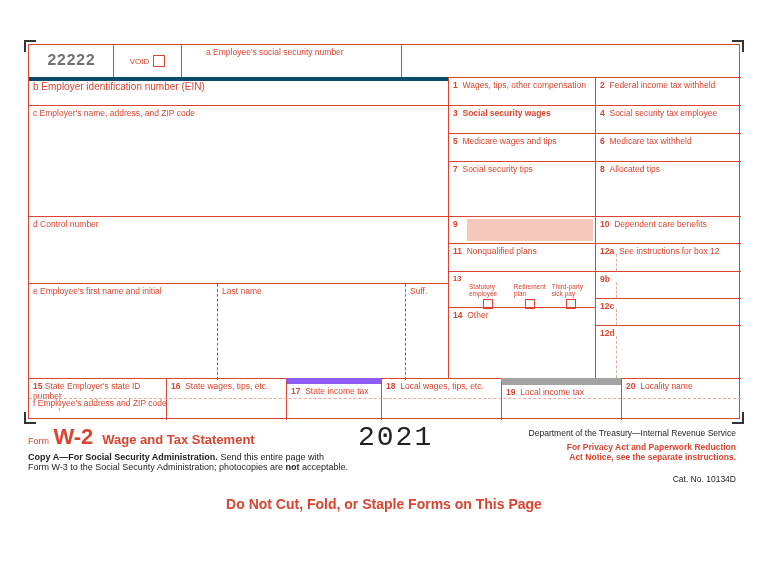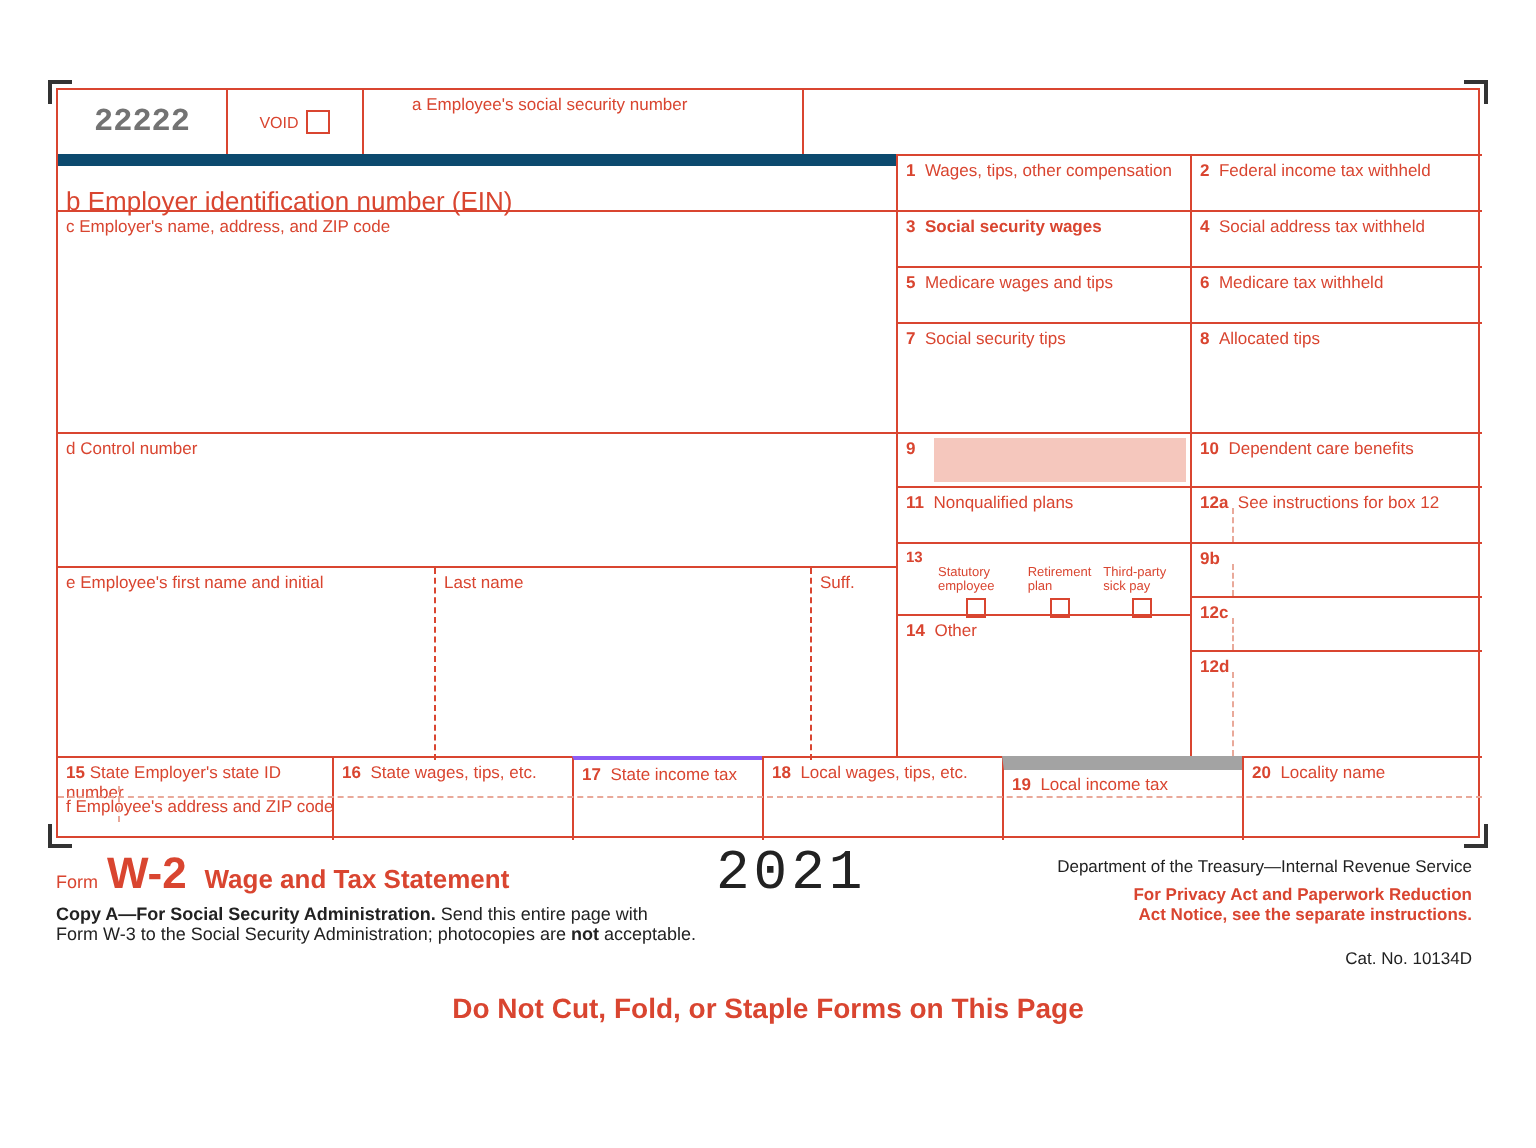--- a/index.html
+++ b/index.html
@@ -11,21 +11,21 @@
   .crop.tr { top: 40px; left: 732px; border-left: none; border-bottom: none; }
   .crop.bl { top: 412px; left: 24px; border-right: none; border-top: none; }
   .crop.br { top: 412px; left: 732px; border-left: none; border-top: none; }
   .outer { position: absolute; left:0; top:0; width:712px; height:375px; border:1px solid #d94530;}
   .c22222 { position:absolute; left:0; top:0; width:85px; height:32px; border-right:1px solid #d94530; display:flex; align-items:center; justify-content:center; font-family: 'Courier New', monospace; font-size:16px; font-weight:bold; color:#737373; }
   .void { position:absolute; left:85px; top:0; width:68px; height:32px; border-right:1px solid #d94530; display:flex; align-items:center; justify-content:center; gap:4px; font-size:8px;}
   .void .box { width:12px; height:12px; border:1px solid #d94530; }
   .boxa { position:absolute; left:153px; top:0; width:200px; height:32px; border-right:1px solid #d94530; padding:2px 4px; font-size:8.5px;margin-left:20px;}
   .omb { position:absolute; left:353px; top:0; width:359px; height:32px; padding:4px 6px; font-size:8.5px;}
   
-  .boxb { position:absolute; left:0; top:32px; width:419px; height:28px; border-top:6px solid #0c4a6e; padding:10px 4px; font-size:13px;}
+  .boxb { position:absolute; left:0; top:32px; width:419px; height:28px; border-top:4px solid #0c4a6e; padding:0 4px; font-size:10px;}
   .boxc { position:absolute; left:0; top:60px; width:419px; height:111px; border-top:1px solid #d94530; padding:2px 4px; font-size:8.5px;}
   .boxd { position:absolute; left:0; top:171px; width:419px; height:27px; border-top:1px solid #d94530; padding:2px 4px; font-size:8.5px;}
   .boxe-area { position:absolute; left:0; top:198px; width:419px; height:135px; border-top:1px solid #d94530; font-size:8.5px;margin-top:40px;}
   .boxe-fn { position:absolute; left:0; top:0; width:188px; height:96px; padding:2px 4px; }
   .boxe-ln { position:absolute; left:188px; top:0; width:188px; height:96px; border-left:1px dashed #d94530; padding:2px 4px;}
   .boxe-suf { position:absolute; left:376px; top:0; width:43px; height:96px; border-left:1px dashed #d94530; padding:2px 4px;}
   .boxf { position:absolute; left:0; top:112px; width:419px; padding:2px 4px; }
   
   .b1 { position:absolute; left:419px; top:32px; width:147px; height:28px; border-top:1px solid #d94530; border-left:1px solid #d94530; padding:2px 4px; font-size:8.5px;}
   .b2 { position:absolute; left:566px; top:32px; width:146px; height:28px; border-top:1px solid #d94530; border-left:1px solid #d94530; padding:2px 4px; font-size:8.5px;}
@@ -46,21 +46,21 @@
   .b13 .cbx { width:10px; height:10px; border:1px solid #d94530; margin-top:2px;}
   .b12b{ position:absolute; left:566px; top:226px; width:146px; height:27px; border-top:1px solid #d94530; border-left:1px solid #d94530; padding:2px 4px; font-size:8.5px;}
   .b14 { position:absolute; left:419px; top:262px; width:147px; height:71px; border-top:1px solid #d94530; border-left:1px solid #d94530; padding:2px 4px; font-size:8.5px;}
   .b12c{ position:absolute; left:566px; top:253px; width:146px; height:27px; border-top:1px solid #d94530; border-left:1px solid #d94530; padding:2px 4px; font-size:8.5px;}
   .b12d{ position:absolute; left:566px; top:280px; width:146px; height:53px; border-top:1px solid #d94530; border-left:1px solid #d94530; padding:2px 4px; font-size:8.5px;}
   .code-div { position:absolute; left:20px; top:10px; bottom:0; border-left:1px dashed #e9a99a; }
   
   .b15 { position:absolute; left:0; top:333px; width:137px; height:42px; border-top:1px solid #d94530; padding:2px 4px; font-size:8.5px;}
   .b15 .statebox { position:absolute; left:3px; top:14px; width:28px; height:18px; border-right:1px dashed #e9a99a;}
   .b16 { position:absolute; left:137px; top:333px; width:120px; height:42px; border-top:1px solid #d94530; border-left:1px solid #d94530; padding:2px 4px; font-size:8.5px;}
-  .b17 { position:absolute; left:257px; top:333px; width:95px; height:42px; border-top:2px solid #8b5cf6; border-left:1px solid #d94530; padding:2px 4px; font-size:8.5px;}
+  .b17 { position:absolute; left:257px; top:333px; width:95px; height:42px; border-top:6px solid #8b5cf6; border-left:1px solid #d94530; padding:2px 4px; font-size:8.5px;}
   .b18 { position:absolute; left:352px; top:333px; width:120px; height:42px; border-top:1px solid #d94530; border-left:1px solid #d94530; padding:2px 4px; font-size:8.5px;}
   .b19 { position:absolute; left:472px; top:333px; width:120px; height:42px; border-top:7px solid #a3a3a3; border-left:1px solid #d94530; padding:2px 4px; font-size:8.5px;}
   .b20 { position:absolute; left:592px; top:333px; width:120px; height:42px; border-top:1px solid #d94530; border-left:1px solid #d94530; padding:2px 4px; font-size:8.5px;}
   .dash-row { position:absolute; left:0; top:353px; width:712px; border-top:1px dashed #e9a99a;}
   
   .footer { position:absolute; left:0; top:380px; width:712px; }
   .w2 { font-size:22px; font-weight:bold; color:#d94530; }
   .formword { font-size:9px; color:#d94530; }
   .title { font-size:13px; font-weight:bold; color:#d94530; }
   .year { font-family:'Courier New',monospace; font-size:28px; letter-spacing:2px; color:#222; position:absolute; left:330px; top:-2px;}
@@ -95,21 +95,21 @@
     <div class="boxe-area">
       <div class="boxe-fn"><span>e  Employee's first name and initial</span></div>
       <div class="boxe-ln"><span>Last name</span></div>
       <div class="boxe-suf"><span>Suff.</span></div>
       <div class="boxf"><span>f  Employee's address and ZIP code</span></div>
     </div>
 
     <div class="b1"><b>1</b>&nbsp;&nbsp;<span>Wages, tips, other compensation</span></div>
     <div class="b2"><b>2</b>&nbsp;&nbsp;<span>Federal income tax withheld</span></div>
     <div class="b3"><b>3</b>&nbsp;&nbsp;<span>Social security wages</span></div>
-    <div class="b4"><b>4</b>&nbsp;&nbsp;<span>Social address tax withheld</span></div>
+    <div class="b4"><b>4</b>&nbsp;&nbsp;<span>Social security tax employee</span></div>
     <div class="b5"><b>5</b>&nbsp;&nbsp;<span>Medicare wages and tips</span></div>
     <div class="b6"><b>6</b>&nbsp;&nbsp;<span>Medicare tax withheld</span></div>
     <div class="b7"><b>7</b>&nbsp;&nbsp;<span>Social security tips</span></div>
     <div class="b8"><b>8</b>&nbsp;&nbsp;<span>Allocated tips</span></div>
     <div class="b9"><b>9</b><div class="shade"></div></div>
     <div class="b10"><b>10</b>&nbsp;&nbsp;<span>Dependent care benefits</span></div>
     <div class="b11"><b>11</b>&nbsp;&nbsp;<span>Nonqualified plans</span></div>
     <div class="b12a"><b>12a</b>&nbsp;&nbsp;<span>See instructions for box 12</span><div class="code-div"></div></div>
     <div class="b13">
       <b>13</b>

